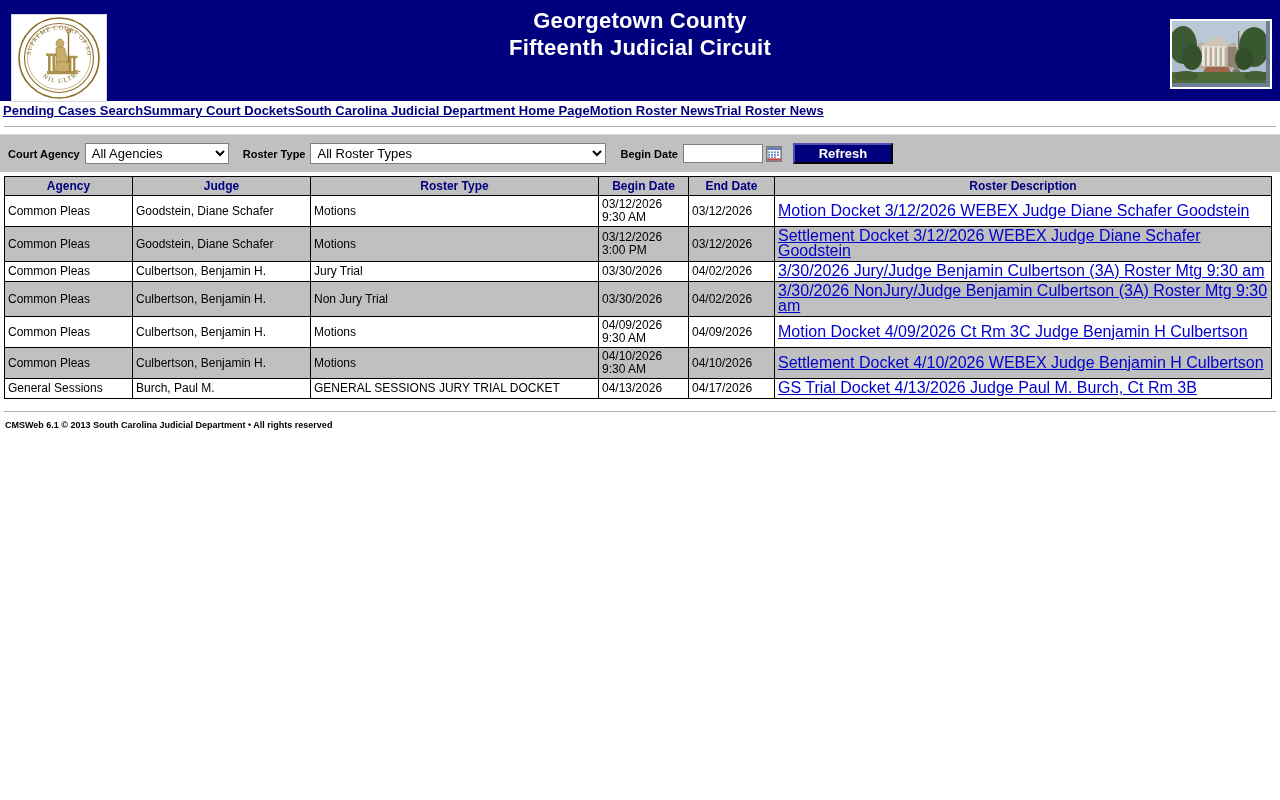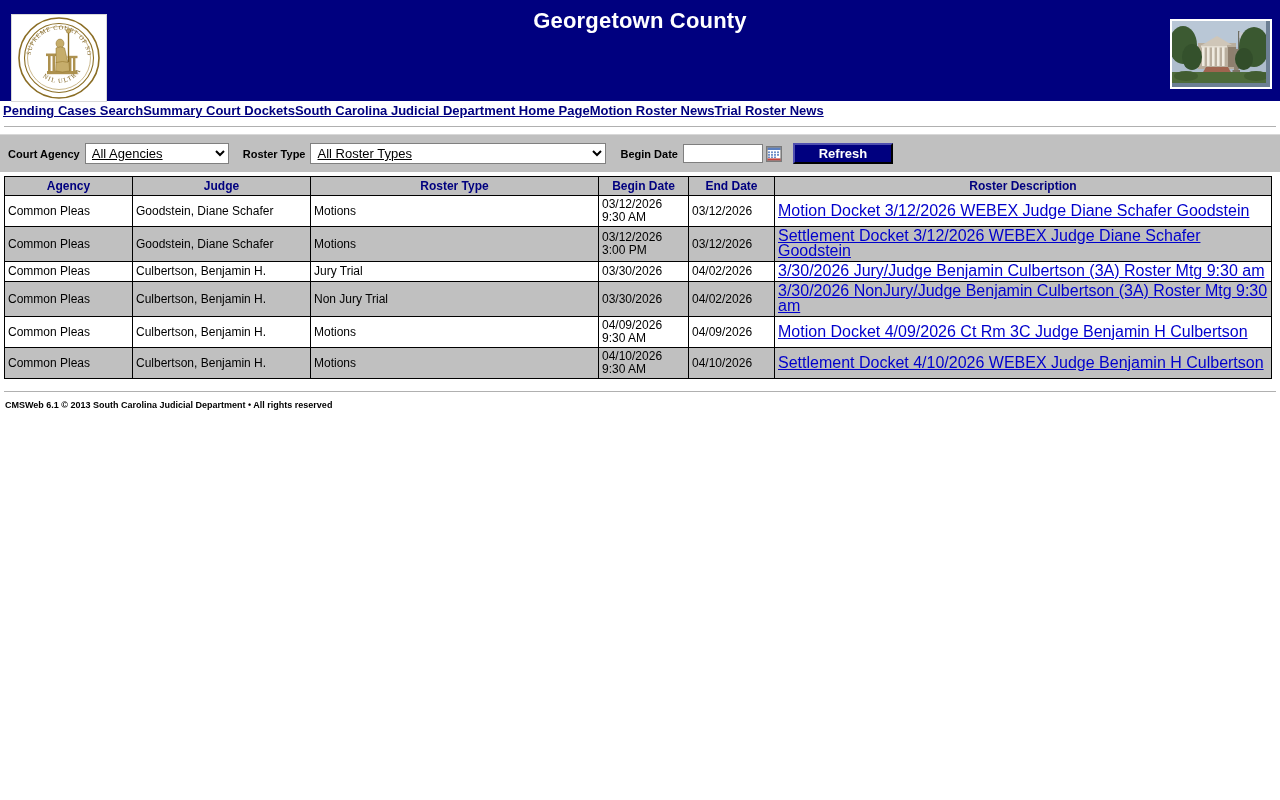--- a/index.html
+++ b/index.html
@@ -103,21 +103,20 @@
   }
   .filterbar select {
     font-family: "Liberation Sans", sans-serif;
     font-size: 13px;
     height: 21px;
     border: 1px solid #808080;
     background: #ffffff;
     color: #000000;
     padding: 1px 2px;
     box-sizing: border-box;
-    text-decoration: underline;
   }
   #agency-select { width: 144px; }
   #rostertype-select { width: 296px; margin-right: 0; }
   .gap { width: 14px; }
 
   .date-input {
     width: 80px;
     height: 19px;
     border: 1px solid #7f7f7f;
     background: #ffffff;
@@ -254,20 +253,21 @@
         <path d="M44 33 q4.4 -2.4 8.6 0 l3.4 15 q-6 2.6 -12 0 z"></path>
         <path d="M44 47.5 q6.5 -2 13 0 l0.6 8.5 q-7.5 2 -14 0 z"></path>
       </g>
       <line x1="56.5" y1="17" x2="56.5" y2="47" stroke="#8a6d24" stroke-width="1.4"></line>
       <circle cx="56.5" cy="16" r="2.2" fill="#c6ad6b" stroke="#8a6d24" stroke-width="0.5"></circle>
     </svg>
   </div>
 
   <div class="banner-title">
     <div>Georgetown County</div>
+    <div>Fifteenth Judicial Circuit</div>
   </div>
 
   <div class="photo">
     <svg width="94" height="62" viewBox="0 0 94 62" xmlns="http://www.w3.org/2000/svg">
       <rect width="94" height="62" fill="#aebdcd"></rect>
       <rect y="0" width="94" height="26" fill="#b9c7d6"></rect>
 
       <rect x="26" y="22" width="38" height="26" fill="#b9ae9e"></rect>
       <polygon points="30,24 45,15 60,24" fill="#cfc6b8"></polygon>
       <rect x="30" y="26" width="2.6" height="19" fill="#efeae0"></rect>
@@ -417,19 +417,27 @@
       <tr class="alt">
         <td>Common Pleas</td>
         <td>Culbertson, Benjamin H.</td>
         <td>Motions</td>
         <td class="dt">04/10/2026
 9:30 AM</td>
         <td>04/10/2026</td>
         <td><a href="#">Settlement Docket 4/10/2026 WEBEX Judge Benjamin H Culbertson</a></td>
       </tr>
 
+      <tr>
+        <td>General Sessions</td>
+        <td>Burch, Paul M.</td>
+        <td>GENERAL SESSIONS JURY TRIAL DOCKET</td>
+        <td class="dt">04/13/2026</td>
+        <td>04/17/2026</td>
+        <td><a href="#">GS Trial Docket 4/13/2026 Judge Paul M. Burch, Ct Rm 3B</a></td>
+      </tr>
 
     </tbody>
   </table>
 </div>
 
 <div class="foot-rule"></div>
 <div class="footer">CMSWeb 6.1 © 2013 South Carolina Judicial Department • All rights reserved</div>
 
 </body></html>

